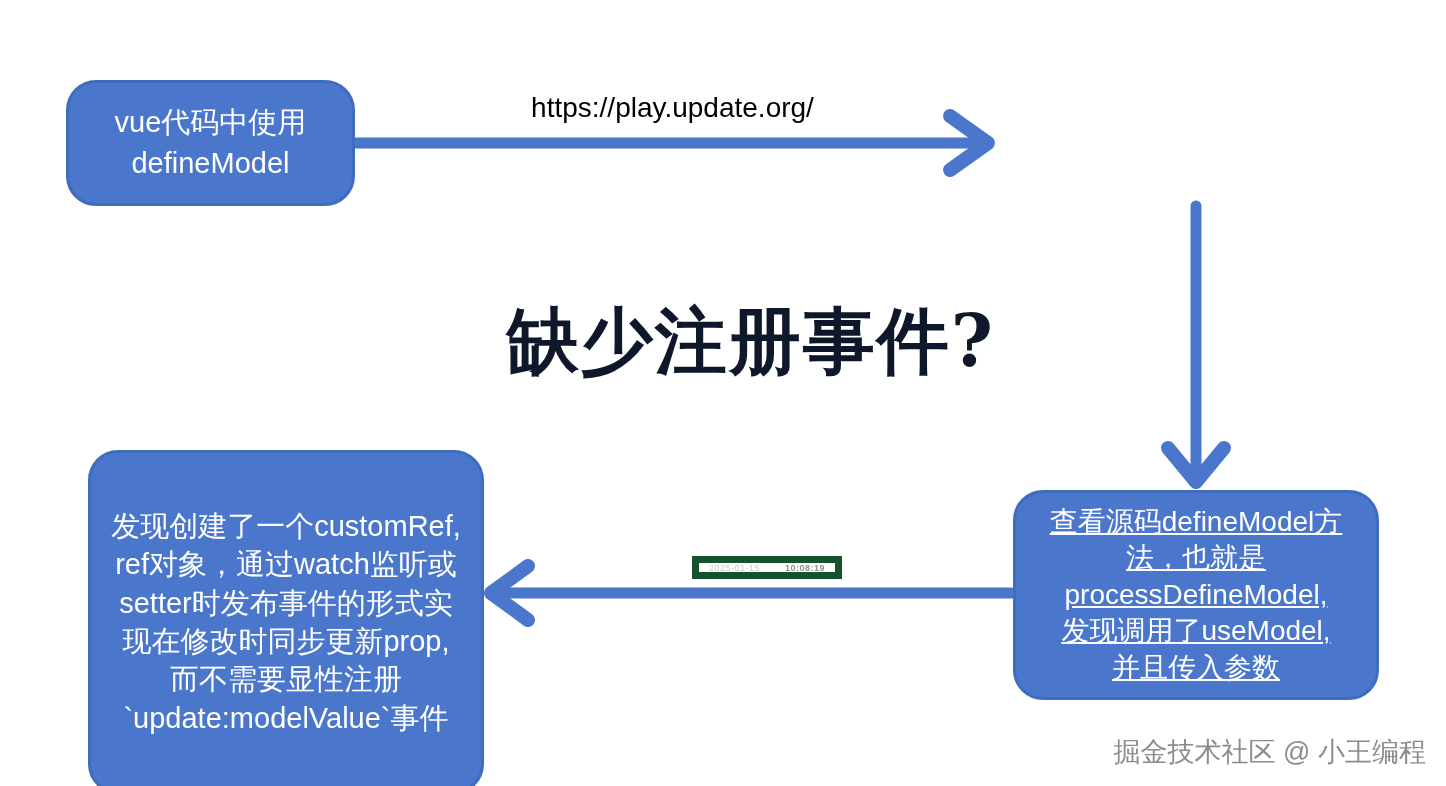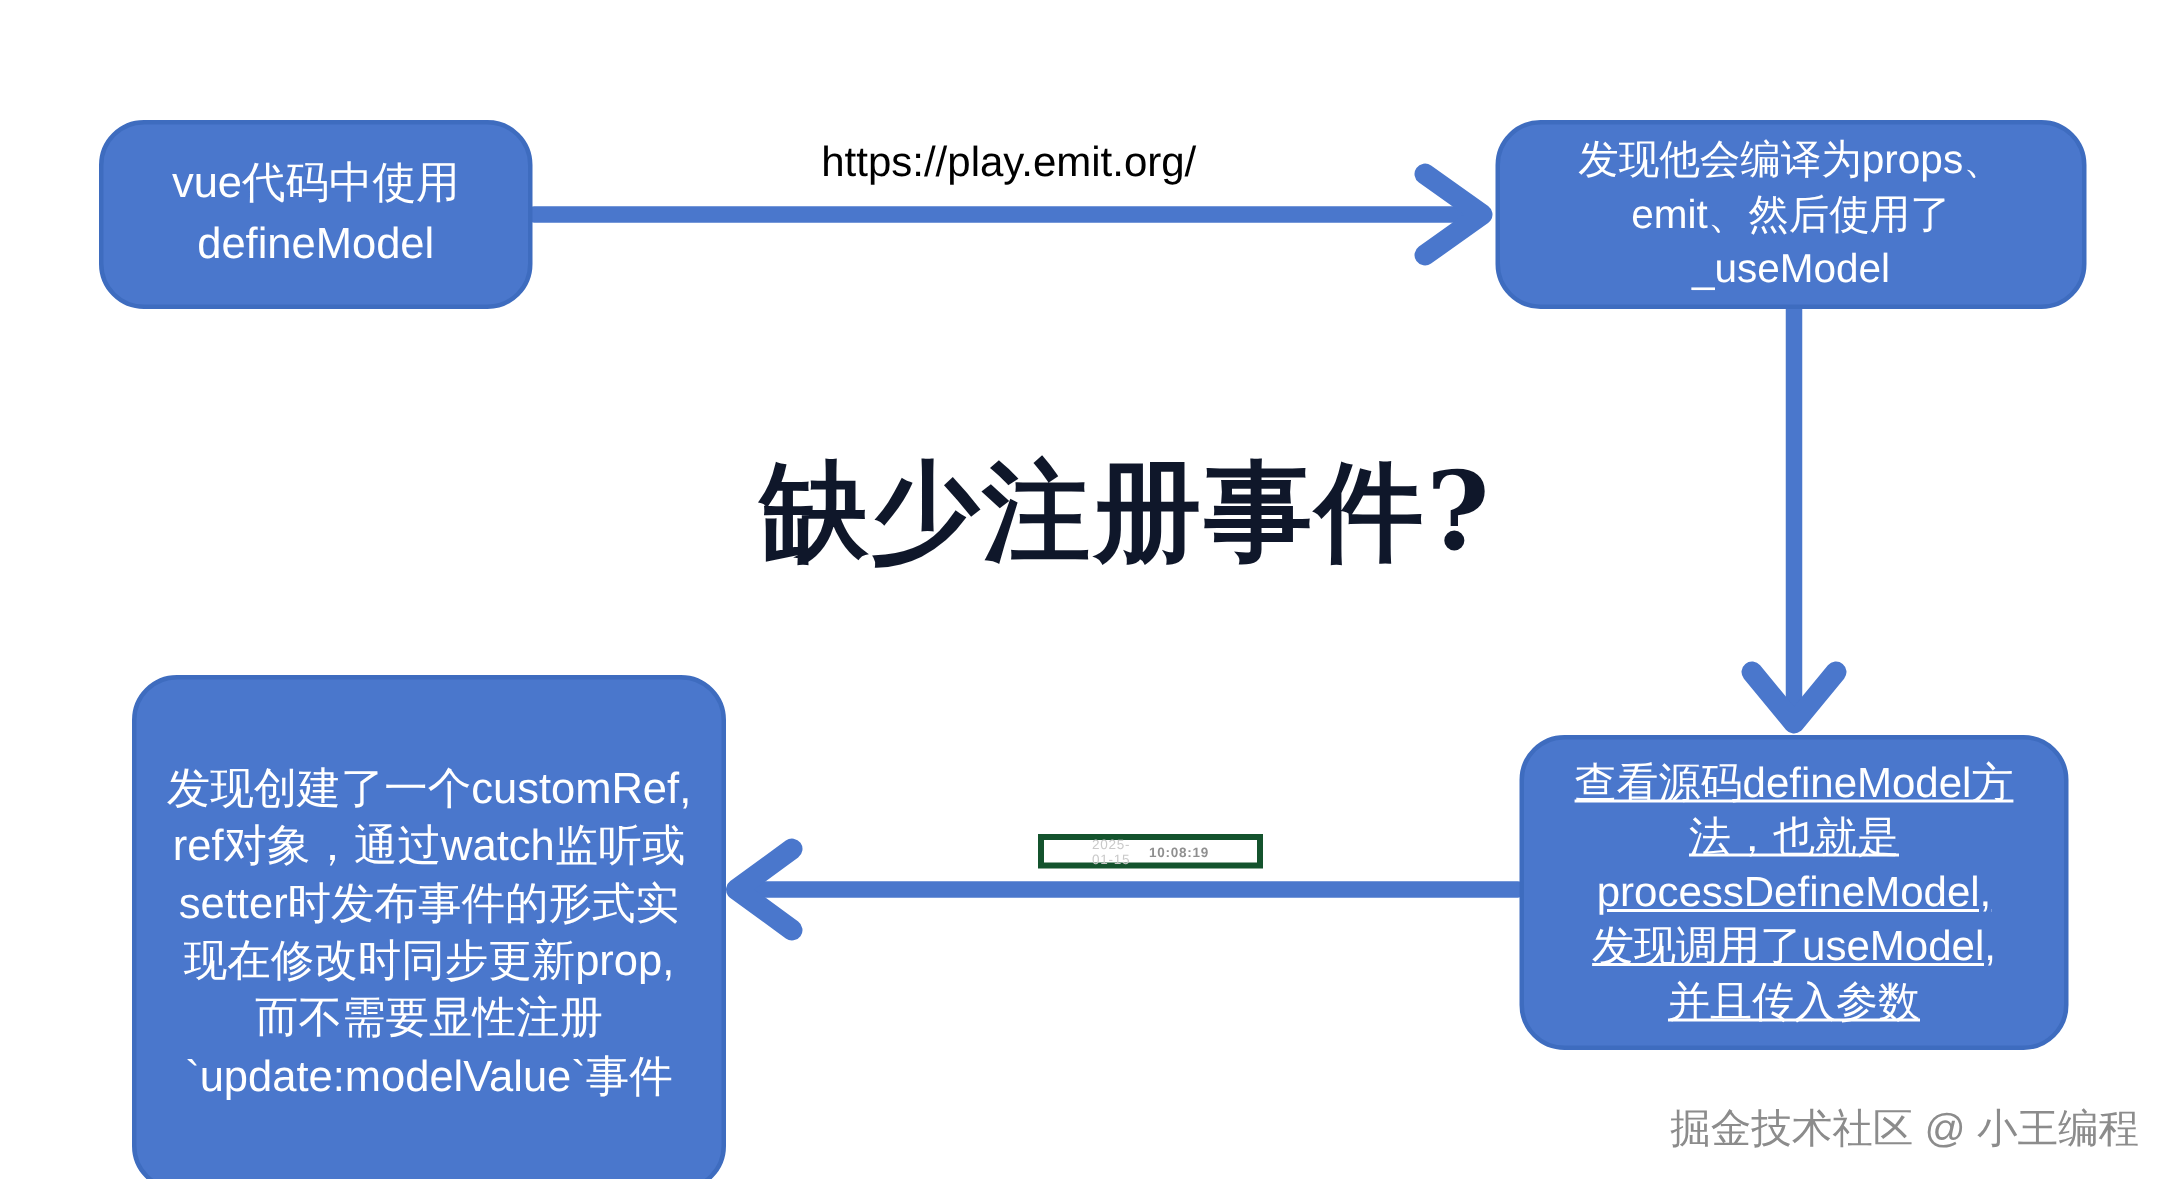--- a/index.html
+++ b/index.html
@@ -58,26 +58,26 @@
     position: absolute;
     left: 0; top: 0;
     width: 1446px; height: 786px;
     pointer-events: none;
   }
   #timestamp-overlay {
     position: absolute;
     left: 692px; top: 556px;
     width: 150px; height: 23px;
     background: #ffffff;
-    border: 4px solid #14532d;
+    border: 7px solid #14532d;
     box-sizing: border-box;
     display: flex;
     align-items: center;
     justify-content: space-between;
-    padding: 0 32px;
+    padding: 0 10px;
     font-size: 9px;
     letter-spacing: 0.5px;
   }
   #timestamp-date { color: #c9c9c9; }
   #timestamp-time { color: #8f8f8f; font-weight: 700; }
   #watermark {
     position: absolute;
     right: 20px; bottom: 16px;
     font-size: 27px;
     color: #8c8c8c;
@@ -102,30 +102,27 @@
       <line x1="1196" y1="206" x2="1196" y2="474" stroke-width="11"></line>
       <polyline points="1168,448 1196,482 1224,448" stroke-width="14"></polyline>
     </g>
 
     <g stroke="#4a77cc" fill="none" stroke-linecap="round" stroke-linejoin="round">
       <line x1="1012" y1="593" x2="500" y2="593" stroke-width="11"></line>
       <polyline points="528,566 491,593 528,620" stroke-width="14"></polyline>
     </g>
   </svg>
 
-  <div id="edge-url-label">https://play.emit.org/</div>
+  <div id="edge-url-label">https://play.update.org/</div>
 
   <div id="page-title">缺少注册事件?</div>
 
   <div class="flow-node" id="node-vue-code">vue代码中使用
 defineModel</div>
 
-  <div class="flow-node" id="node-compile-result">发现他会编译为props、
-emit、然后使用了
-_useModel</div>
 
   <div class="flow-node" id="node-source-inspect">查看源码defineModel方
 法，也就是
 processDefineModel,
 发现调用了useModel,
 并且传入参数</div>
 
   <div class="flow-node" id="node-custom-ref">发现创建了一个customRef,
 ref对象，通过watch监听或
 setter时发布事件的形式实

